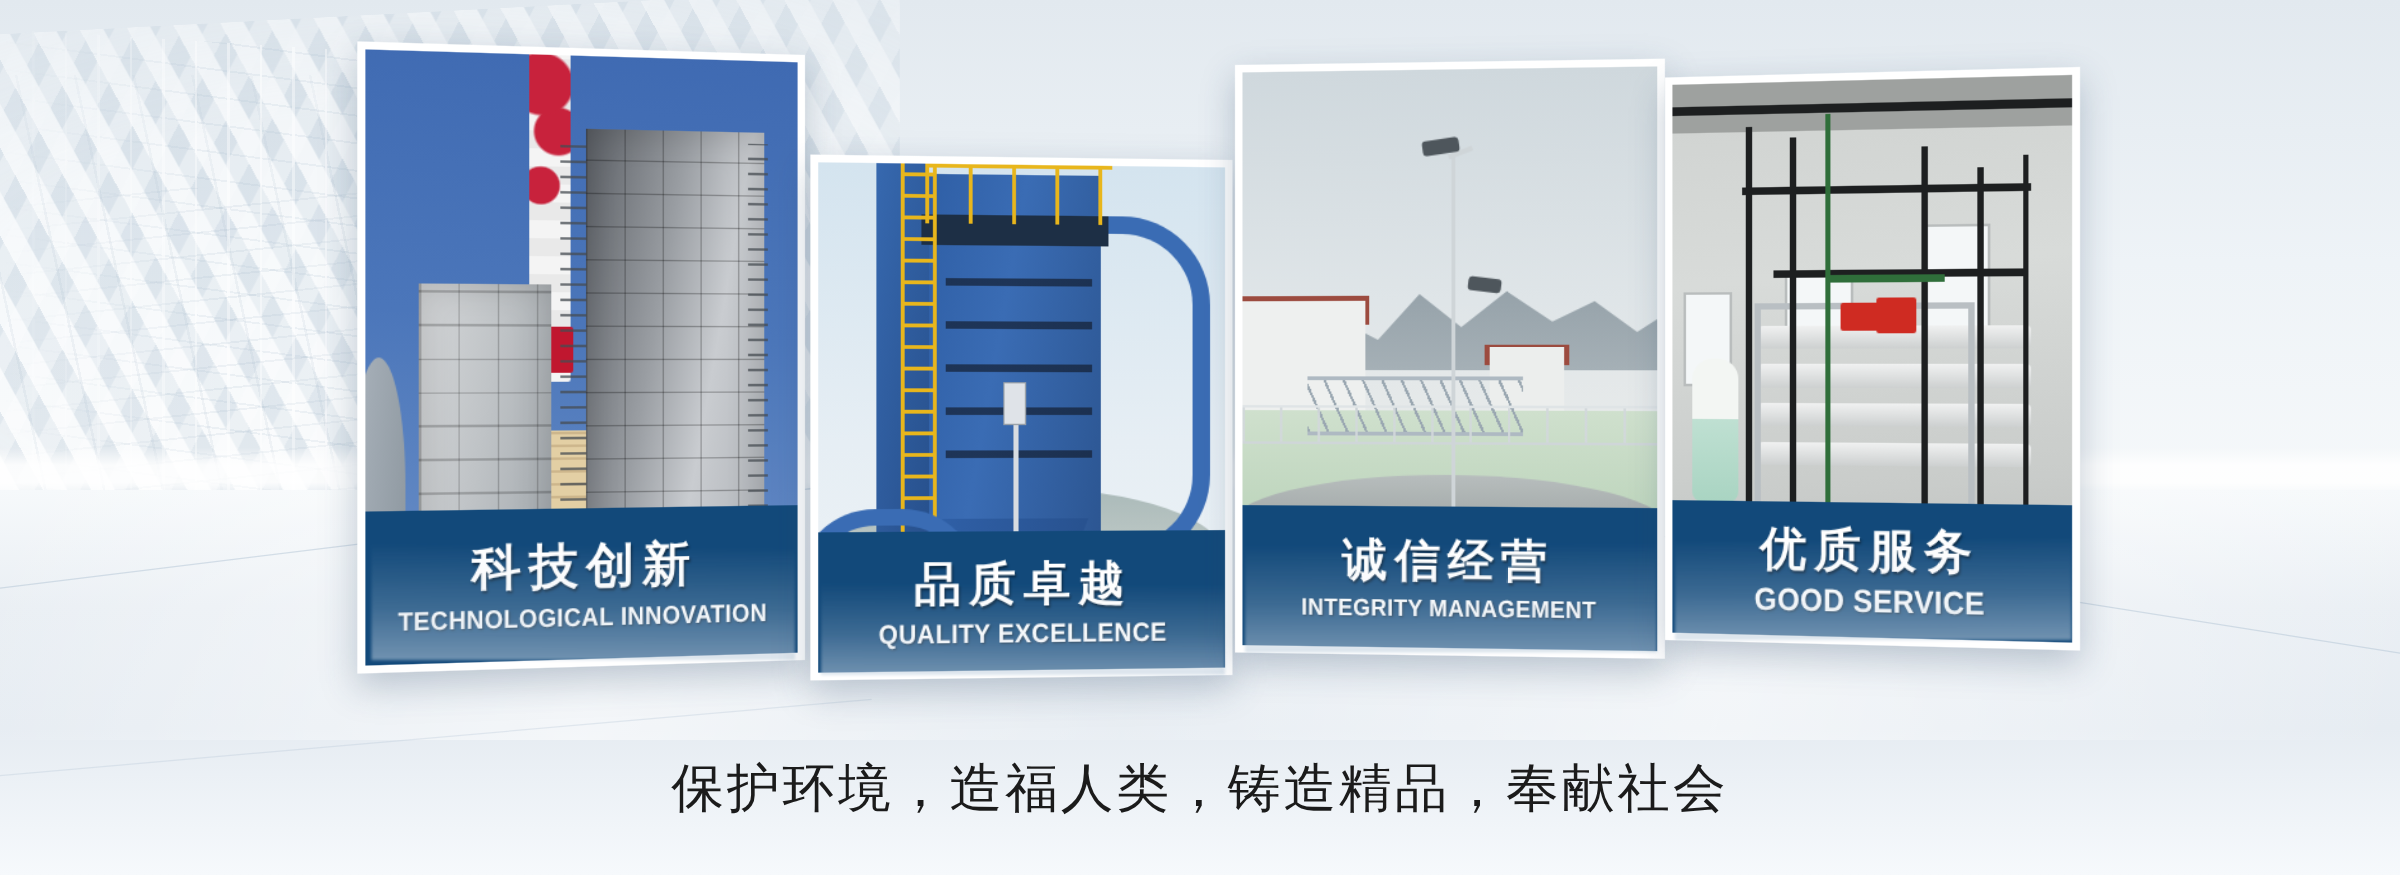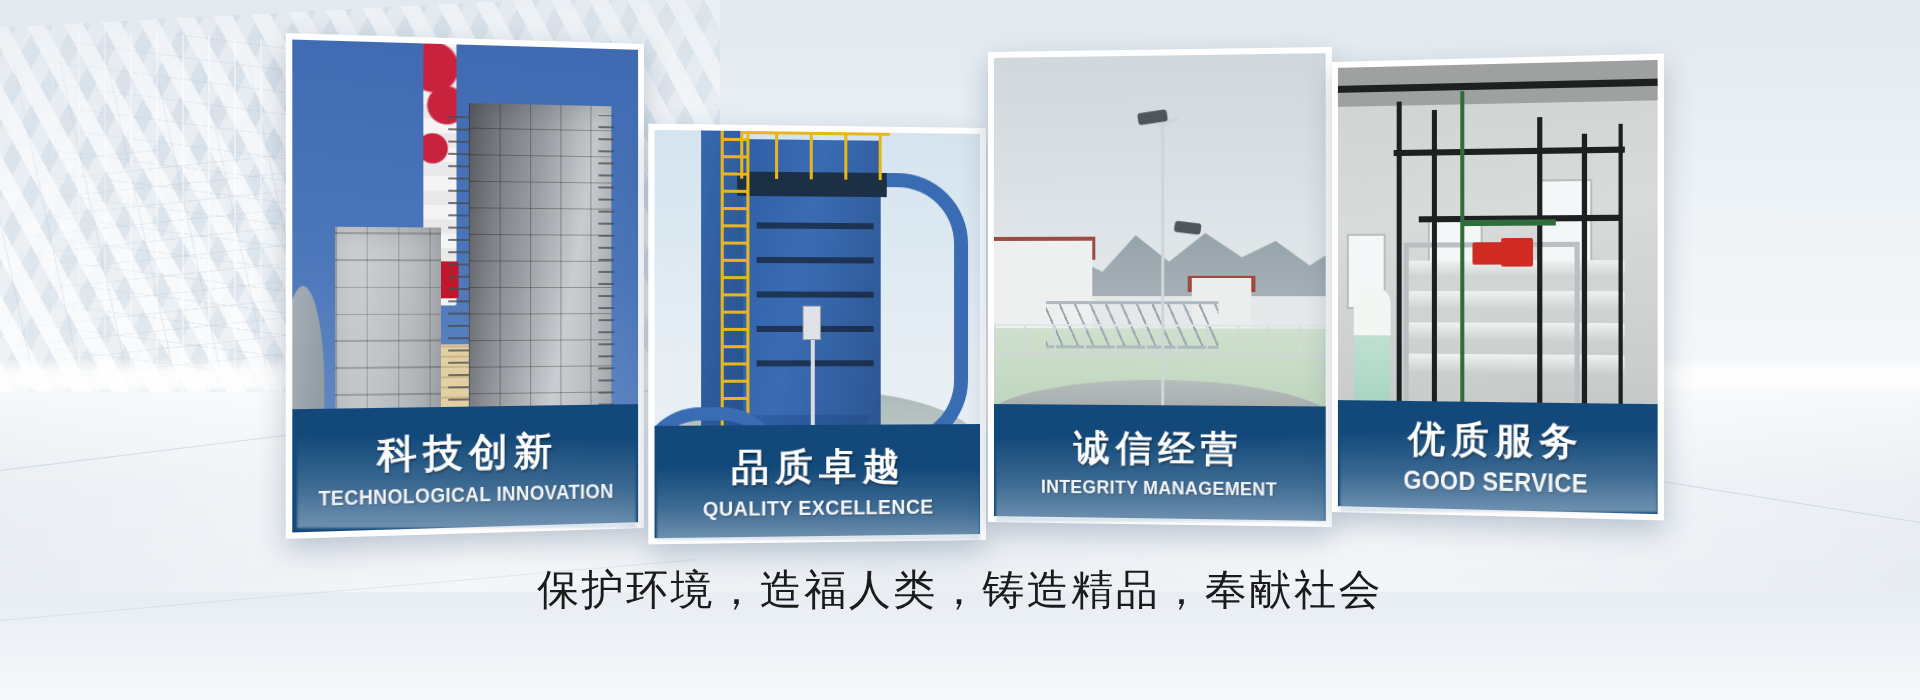--- a/index.html
+++ b/index.html
@@ -340,16 +340,16 @@
         <div class="caption" style="height:106px;">
           <div class="cn" style="font-size:37px;margin-bottom:1px;">优质服务</div>
           <div class="en" style="font-size:25px;letter-spacing:.01em;">GOOD SERVICE</div>
         </div>
       </div>
     </div>
     <div class="reflection" style="left:1340px;top:512px;width:310px;height:80px;transform:perspective(1400px) rotateY(-9deg) scaleY(-1);transform-origin:left top;"></div>
 
   </div>
 
-  <div style="position:absolute;left:0;right:0;top:562px;text-align:center;color:#1b1b1b;
+  <div style="position:absolute;left:0;right:0;top:603px;text-align:center;color:#1b1b1b;
               font-family:Liberation Sans, sans-serif;font-size:42px;letter-spacing:.06em;">保护环境，造福人类，铸造精品，奉献社会</div>
 
 </div>
 
 </body></html>

